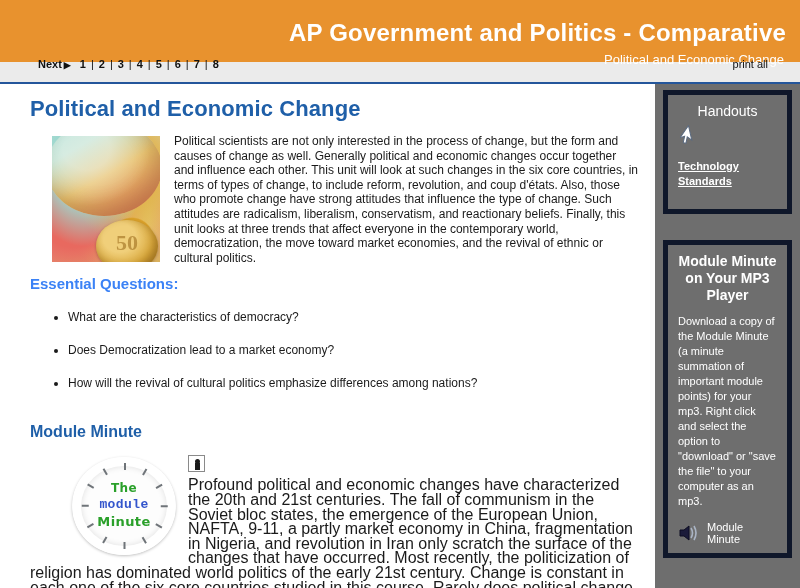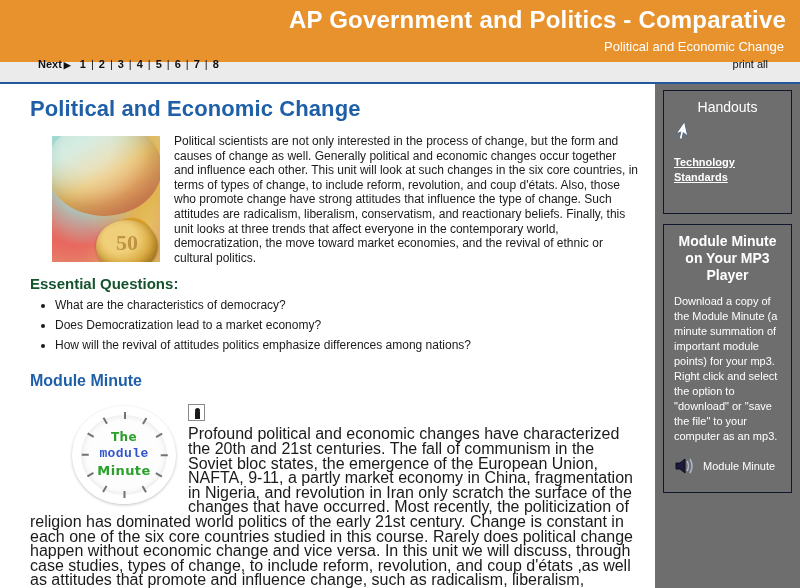--- a/index.html
+++ b/index.html
@@ -9,21 +9,21 @@
     overflow: hidden;
     background: #ffffff;
     font-family: "Liberation Sans", sans-serif;
   }
   .page { position: relative; width: 800px; height: 588px; overflow: hidden; }
 
   
   .header {
     background: #e8922e;
     height: 62px;
-    padding: 4px 14px 0 0;
+    padding: 17px 14px 0 0;
     text-align: right;
     color: #ffffff;
   }
   .header-title {
     font-size: 24px;
     font-weight: bold;
     line-height: 32px;
     letter-spacing: .2px;
     color: #ffffff;
   }
@@ -90,21 +90,21 @@
     margin: 4px 0 12px 0;
     letter-spacing: .1px;
   }
   h2.section-title {
     color: #1f5fa8;
     font-size: 16px;
     font-weight: bold;
     margin: 14px 0 10px 0;
   }
   h3.sub-title {
-    color: #14532d;
+    color: #3b82f6;
     font-size: 15px;
     font-weight: bold;
     margin: 0 0 6px 0;
   }
   p.para {
     font-size: 12px;
     line-height: 14.6px;
     color: #1a1a1a;
     margin: 0 0 10px 0;
     text-align: left;
@@ -151,21 +151,21 @@
     color: rgba(150,100,20,.55);
   }
 
   ul.eq-list {
     margin: 0 0 4px 0;
     padding-left: 20px;
     font-size: 12px;
     line-height: 15px;
     color: #1a1a1a;
   }
-  ul.eq-list li { margin: 5px; padding: 0; }
+  ul.eq-list li { margin: 18px; padding: 0; }
 
   .mm-block { overflow: hidden; margin-top: 2px; }
   .mm-clock {
     float: left;
     width: 104px; height: 98px;
     margin: 6px 12px 2px 42px;
     position: relative;
     border-radius: 50%;
     background:
       radial-gradient(circle at 50% 50%, #ffffff 0 72%, #e3e4e6 73%, #b9bcc0 86%, #f2f3f4 93%, #9aa0a6 100%);
@@ -210,23 +210,23 @@
   .broken-img::after {
     content: "";
     position: absolute; left: 6px; top: 7px;
     width: 5px; height: 7px;
     background: #1a1a1a;
   }
   .mm-text { font-size: 16px; line-height: 14.6px; color: #1a1a1a; margin: 0; }
 
   
   .side-box {
-    border: 1px solid #0f172a;
-    margin-bottom: 10px;
-    padding: 8px 10px 16px 10px;
+    border: 5px solid #0f172a;
+    margin-bottom: 26px;
+    padding: 8px 10px 8px 10px;
     color: #ffffff;
   }
   .side-heading {
     text-align: center;
     font-size: 14px;
     color: #ffffff;
     margin: 0 0 6px 0;
     font-weight: normal;
   }
   .side-heading.bold {
@@ -300,21 +300,21 @@
         <div class="globe-img">
           <span class="globe-sphere"></span>
           <span class="coin"></span>
         </div>
         <p class="para">Political scientists are not only interested in the process of change, but the form and causes of change as well. Generally political and economic changes occur together and influence each other. This unit will look at such changes in the six core countries, in terms of types of change, to include reform, revolution, and coup d'états. Also, those who promote change have strong attitudes that influence the type of change. Such attitudes are radicalism, liberalism, conservatism, and reactionary beliefs. Finally, this unit looks at three trends that affect everyone in the contemporary world, democratization, the move toward market economies, and the revival of ethnic or cultural politics.</p>
 
         <h3 class="sub-title">Essential Questions:</h3>
         <ul class="eq-list">
           <li>What are the characteristics of democracy?</li>
           <li>Does Democratization lead to a market economy?</li>
-          <li>How will the revival of attitudes politics emphasize differences among nations?</li>
+          <li>How will the revival of cultural politics emphasize differences among nations?</li>
         </ul>
       </div>
 
       <h2 class="section-title">Module Minute</h2>
 
       <div class="mm-block">
         <div class="mm-clock">
           <span class="face"></span>
           <span class="tick" style="transform:rotate(0deg)"></span>
           <span class="tick" style="transform:rotate(30deg)"></span>

